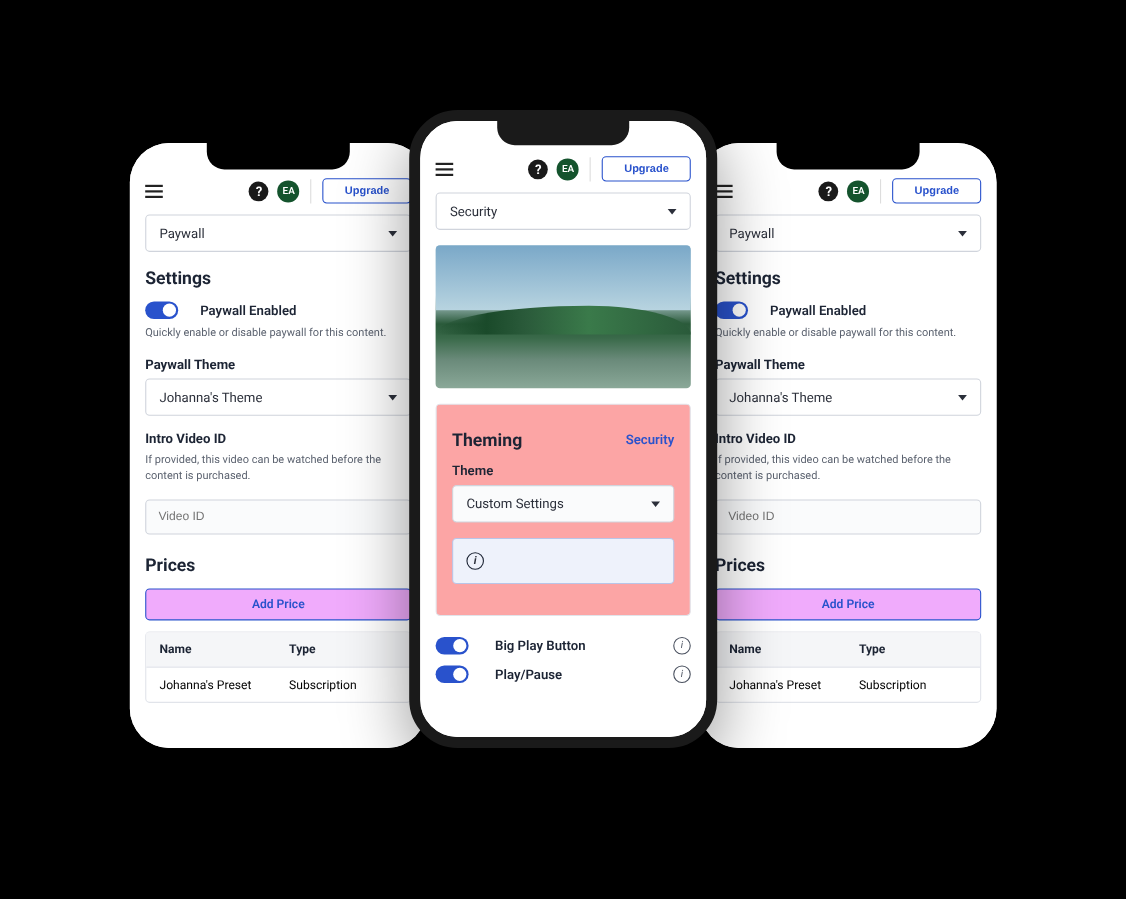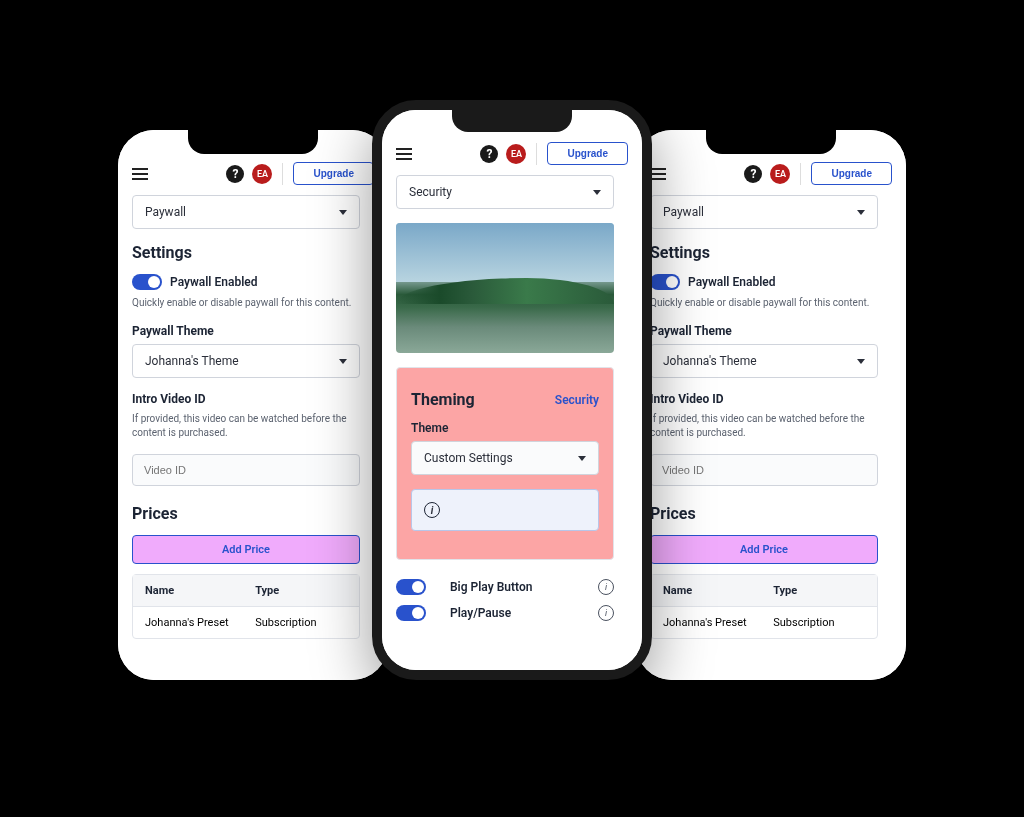--- a/index.html
+++ b/index.html
@@ -50,36 +50,36 @@
 .hamburger span { width: 16px; height: 2px; background: #222; }
 .topbar-right { display: flex; align-items: center; gap: 8px; }
 .help-circle {
   width: 18px; height: 18px; border-radius: 50%;
   background: #1a1a1a; color: #fff;
   display: flex; align-items: center; justify-content: center;
   font-size: 12px; font-weight: bold;
 }
 .avatar {
   width: 20px; height: 20px; border-radius: 50%;
-  background: #b91c1c; color: #fff;
+  background: #14532d; color: #fff;
   display: flex; align-items: center; justify-content: center;
   font-size: 9px; font-weight: 600;
 }
 .divider-v { width: 1px; height: 22px; background: #ddd; margin: 0 2px; }
 .upgrade-btn {
   border: 1px solid #2952cc;
   color: #2952cc;
   background: #fff;
   padding: 5px 19px;
   border-radius: 4px;
   font-size: 10px;
   font-weight: 600;
   cursor: pointer;
 }
-.content { padding: 0 28px 14px 14px; }
+.content { padding: 0 14px 14px 14px; }
 .select-box {
   border: 1px solid #d0d4dc;
   border-radius: 4px;
   padding: 9px 12px;
   display: flex;
   justify-content: space-between;
   align-items: center;
   font-size: 12px;
   color: #2b2f3a;
   margin-bottom: 14px;
@@ -89,21 +89,21 @@
 .caret-down {
   width: 0; height: 0;
   border-left: 4px solid transparent;
   border-right: 4px solid transparent;
   border-top: 5px solid #2b2f3a;
 }
 h2.section-title {
   font-size: 16px; font-weight: 700; color: #1c2434;
   margin: 8px 0 12px 0;
 }
-.toggle-row { display: flex; align-items: center; gap: 8px; margin-bottom: 6px; }
+.toggle-row { display: flex; align-items: center; gap: 20px; margin-bottom: 6px; }
 .toggle {
   width: 30px; height: 16px; border-radius: 10px;
   background: #2952cc; position: relative; cursor: pointer;
 }
 .toggle::after {
   content: ''; position: absolute; right: 2px; top: 2px;
   width: 12px; height: 12px; border-radius: 50%; background: #fff;
 }
 .toggle-label { font-size: 12px; font-weight: 600; color: #1c2434; }
 .subtext { font-size: 10px; color: #5c6370; margin-bottom: 14px; line-height: 1.4; }

